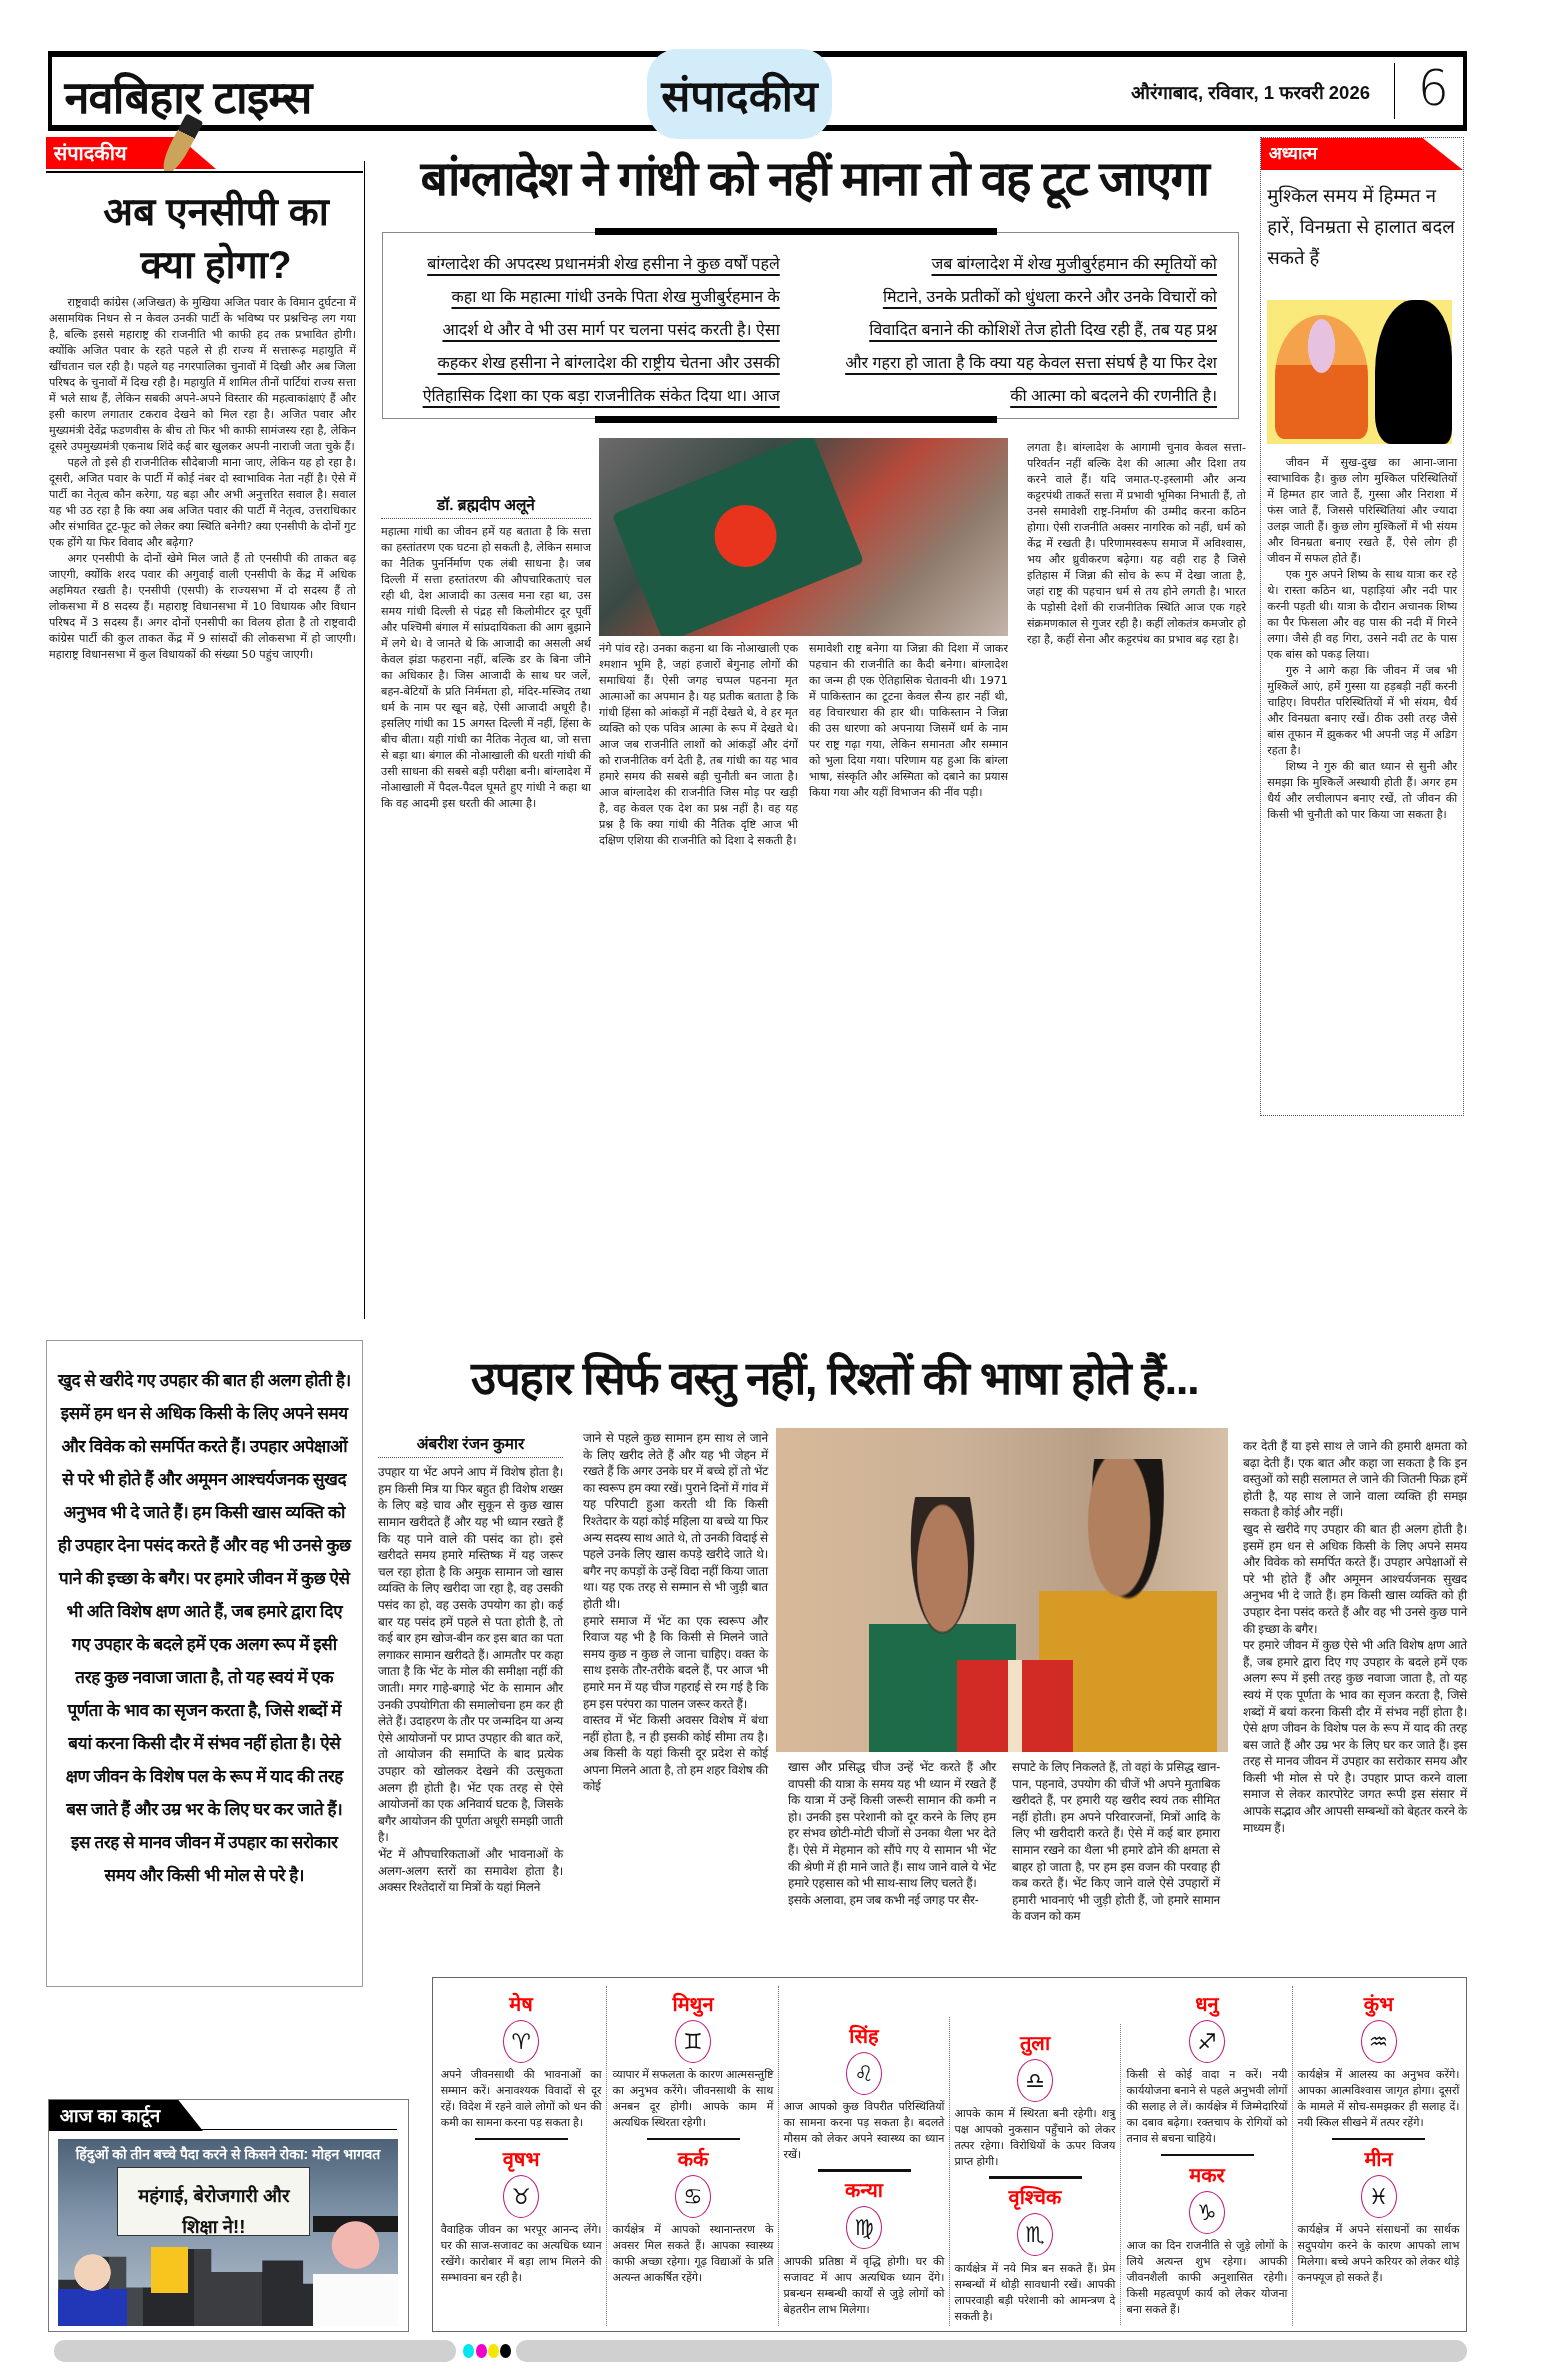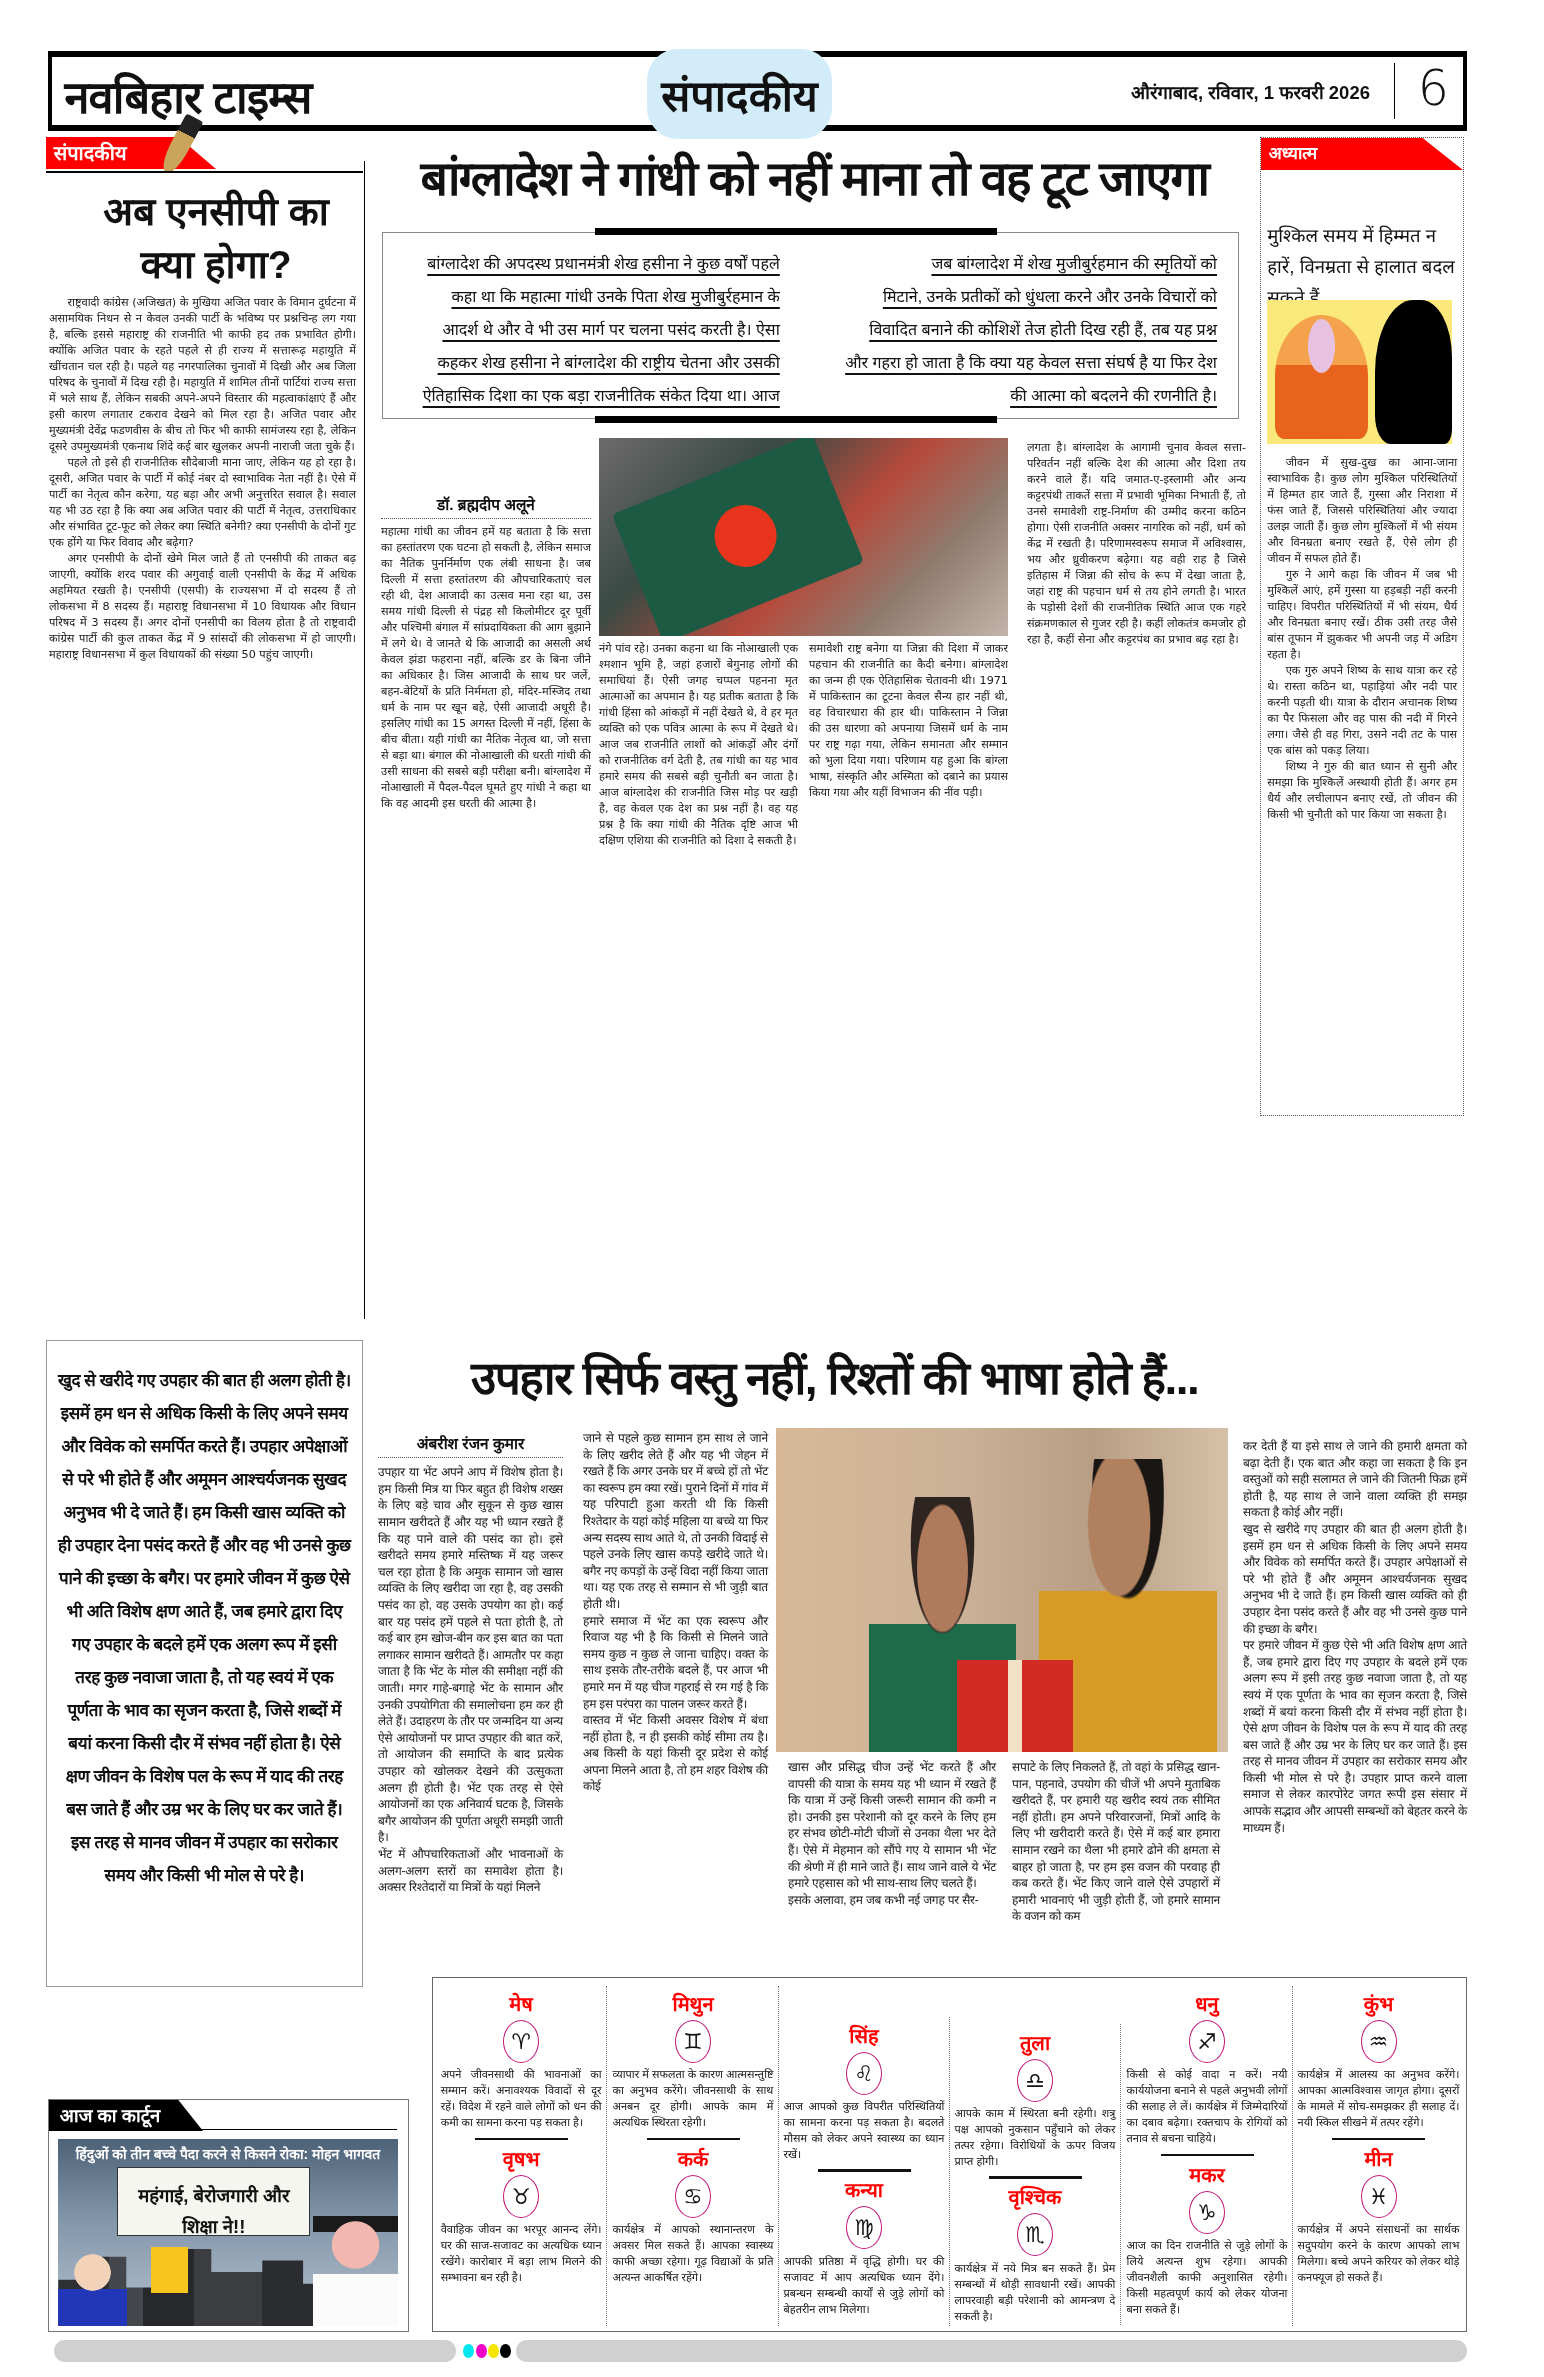--- a/index.html
+++ b/index.html
@@ -29,21 +29,21 @@
   .blurb-col span { text-decoration: underline; text-decoration-thickness: 1.5px; text-underline-offset: 4.6px; }
 
   .byline { font-size: 15.4px; font-weight: bold; text-align: center; border-bottom: 0.8px dotted #555; padding-bottom: 3.1px; font-family: "Liberation Sans", sans-serif; }
 
   .photo-crowd { left: 599px; top: 438px; width: 409px; height: 198px; overflow: hidden; background: linear-gradient(135deg, #6d6a6b 0%, #3a4a44 30%, #b64a3c 55%, #8f7a6c 75%, #c3b4a9 100%); }
   .flag { left: 31px; top: 31px; width: 216px; height: 139px; background: #1c5a44; transform: rotate(-22deg); border-radius: 6.2px; }
   .flag-dot { left: 85px; top: 39px; width: 62px; height: 62px; border-radius: 50%; background: #e8341c; }
 
   .adh-box { left: 1260px; top: 137px; width: 204px; height: 979px; border: 0.8px dotted #555; }
   .adh-tag { left: 0; top: 0; width: 202px; height: 32px; font-size: 17px; line-height: 32px; clip-path: polygon(0 0, 80% 0, 100% 100%, 0 100%); }
-  .adh-title { left: 6.2px; top: 42px; width: 191px; font-size: 18.5px; line-height: 31px; font-family: "Liberation Sans", sans-serif; margin-top: 40px; }
+  .adh-title { left: 6.2px; top: 42px; width: 191px; font-size: 18.5px; line-height: 31px; font-family: "Liberation Sans", sans-serif; }
   .adh-img { left: 6.2px; top: 162px; width: 185px; height: 144px; background: linear-gradient(90deg, #f9e87a 0%, #fbe97c 60%, #fbe97c 100%); overflow: hidden; }
   .sage { left: 7.7px; top: 15.4px; width: 93px; height: 124px; background: radial-gradient(ellipse at 50% 25%, #e7c2e0 0 20%, transparent 21%), linear-gradient(#f4a24c 0 40%, #e8641c 40% 100%); border-radius: 50% 50% 10% 10%; }
   .silhouette { left: 108px; top: 0; width: 77px; height: 144px; background: #000; border-radius: 50% 40% 10% 20%; }
 
   .gift-headline { left: 463px; top: 1345px; width: 1004px; font-size: 46px; font-weight: bold; font-family: "Liberation Sans", sans-serif; letter-spacing: -1.5px; margin-left: 8px; }
   .pull-box { left: 46px; top: 1340px; width: 317px; height: 647px; border: 0.8px solid #999; }
   .pull-text { left: 10.8px; top: 23px; width: 293px; font-size: 17px; line-height: 33px; text-align: center; font-family: "Liberation Sans", sans-serif; font-weight: bold; letter-spacing: -0.4px; }
   .gift-photo { left: 776px; top: 1428px; width: 452px; height: 324px; overflow: hidden; background: linear-gradient(90deg, #d7b998 0%, #cbb197 40%, #b89e85 70%, #d6c0a7 100%); }
   .woman { left: 93px; top: 69px; width: 147px; height: 255px; background: radial-gradient(ellipse at 50% 28%, #b07a5c 0 24%, transparent 25%), radial-gradient(ellipse at 50% 18%, #2f2520 0 30%, transparent 31%), linear-gradient(transparent 50%, #1e6b4a 50%); }
   .man { left: 263px; top: 31px; width: 178px; height: 293px; background: radial-gradient(ellipse at 45% 22%, #b0805f 0 22%, transparent 23%), radial-gradient(ellipse at 50% 12%, #1a1613 0 28%, transparent 29%), linear-gradient(transparent 45%, #d79a24 45%); }
@@ -129,22 +129,22 @@
 
 <div class="abs adh-box">
   <div class="abs red-tag adh-tag">अध्यात्म</div>
   <div class="abs adh-title">मुश्किल समय में हिम्मत न हारें, विनम्रता से हालात बदल सकते हैं</div>
   <div class="abs adh-img">
     <div class="abs sage"></div>
     <div class="abs silhouette"></div>
   </div>
   <div class="abs body-text" style="left:6.2px;top:317px;width:190px;">
     <p>जीवन में सुख-दुख का आना-जाना स्वाभाविक है। कुछ लोग मुश्किल परिस्थितियों में हिम्मत हार जाते हैं, गुस्सा और निराशा में फंस जाते हैं, जिससे परिस्थितियां और ज्यादा उलझ जाती हैं। कुछ लोग मुश्किलों में भी संयम और विनम्रता बनाए रखते हैं, ऐसे लोग ही जीवन में सफल होते हैं।</p>
+    <p>एक गुरु अपने शिष्य के साथ यात्रा कर रहे थे। रास्ता कठिन था, पहाड़ियां और नदी पार करनी पड़ती थी। यात्रा के दौरान अचानक शिष्य का पैर फिसला और वह पास की नदी में गिरने लगा। जैसे ही वह गिरा, उसने नदी तट के पास एक बांस को पकड़ लिया।</p>
     <p>गुरु ने आगे कहा कि जीवन में जब भी मुश्किलें आएं, हमें गुस्सा या हड़बड़ी नहीं करनी चाहिए। विपरीत परिस्थितियों में भी संयम, धैर्य और विनम्रता बनाए रखें। ठीक उसी तरह जैसे बांस तूफान में झुककर भी अपनी जड़ में अडिग रहता है।</p>
-    <p>एक गुरु अपने शिष्य के साथ यात्रा कर रहे थे। रास्ता कठिन था, पहाड़ियां और नदी पार करनी पड़ती थी। यात्रा के दौरान अचानक शिष्य का पैर फिसला और वह पास की नदी में गिरने लगा। जैसे ही वह गिरा, उसने नदी तट के पास एक बांस को पकड़ लिया।</p>
     <p>शिष्य ने गुरु की बात ध्यान से सुनी और समझा कि मुश्किलें अस्थायी होती हैं। अगर हम धैर्य और लचीलापन बनाए रखें, तो जीवन की किसी भी चुनौती को पार किया जा सकता है।</p>
   </div>
 </div>
 
 <div class="abs pull-box">
   <div class="abs pull-text">खुद से खरीदे गए उपहार की बात ही अलग होती है। इसमें हम धन से अधिक किसी के लिए अपने समय और विवेक को समर्पित करते हैं। उपहार अपेक्षाओं से परे भी होते हैं और अमूमन आश्चर्यजनक सुखद अनुभव भी दे जाते हैं। हम किसी खास व्यक्ति को ही उपहार देना पसंद करते हैं और वह भी उनसे कुछ पाने की इच्छा के बगैर। पर हमारे जीवन में कुछ ऐसे भी अति विशेष क्षण आते हैं, जब हमारे द्वारा दिए गए उपहार के बदले हमें एक अलग रूप में इसी तरह कुछ नवाजा जाता है, तो यह स्वयं में एक पूर्णता के भाव का सृजन करता है, जिसे शब्दों में बयां करना किसी दौर में संभव नहीं होता है। ऐसे क्षण जीवन के विशेष पल के रूप में याद की तरह बस जाते हैं और उम्र भर के लिए घर कर जाते हैं। इस तरह से मानव जीवन में उपहार का सरोकार समय और किसी भी मोल से परे है।</div>
 </div>
 <div class="abs gift-headline">उपहार सिर्फ वस्तु नहीं, रिश्तों की भाषा होते हैं...</div>
 
 <div class="abs" style="left:378px;top:1433px;width:185px;">

